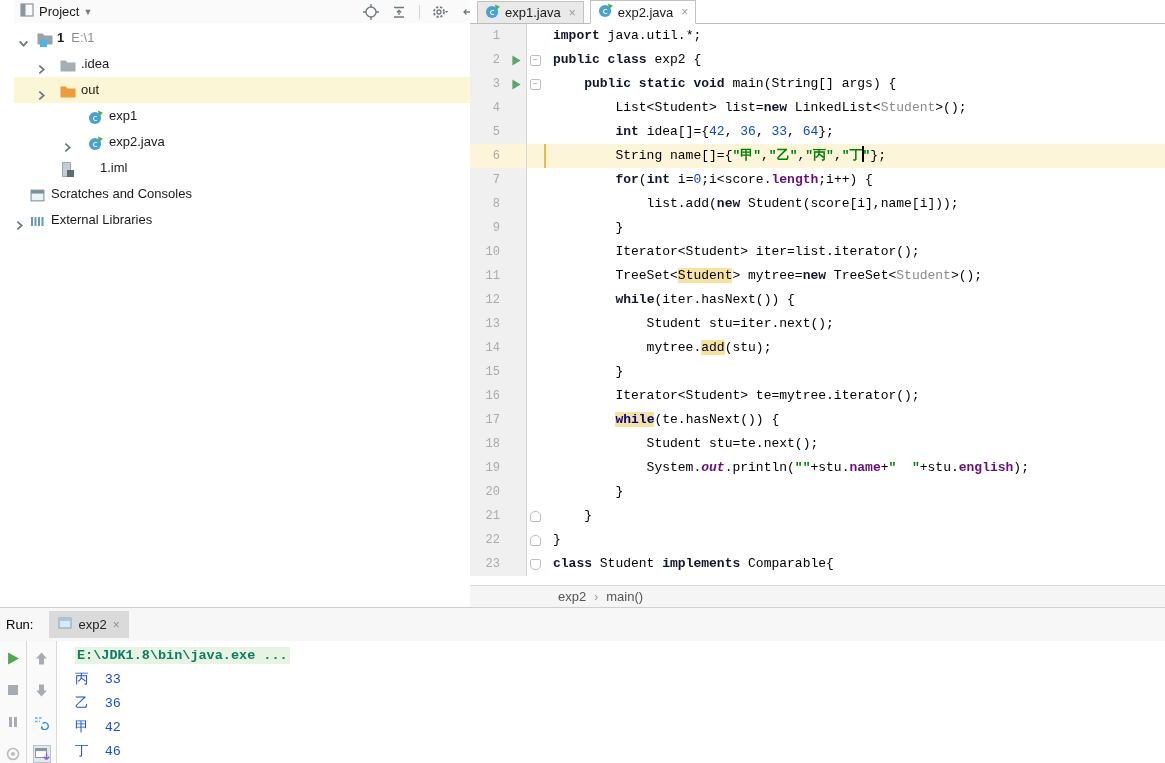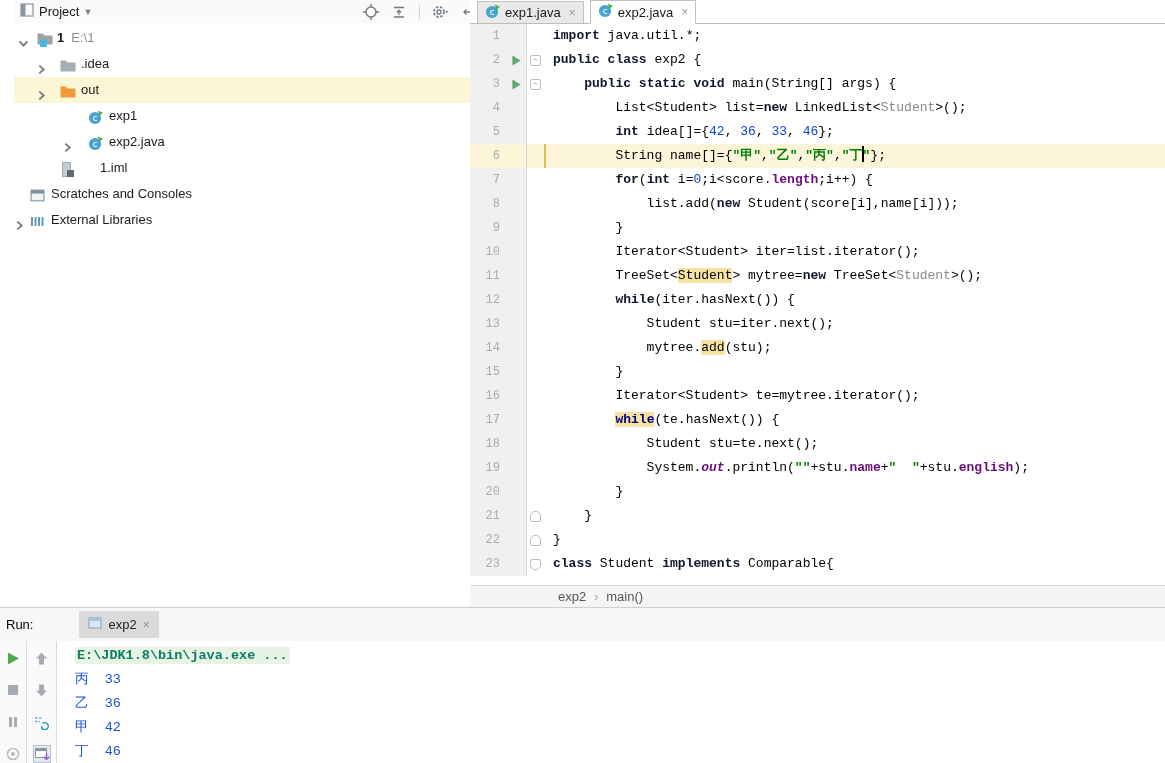--- a/index.html
+++ b/index.html
@@ -59,21 +59,21 @@
   .fm.end{border-radius:45% 45% 2px 2px;}
   .fm.open{border-radius:2px 2px 45% 45%;}
   
   #breadcrumb{position:absolute;left:0;bottom:0;width:695px;height:22px;background:#f5f5f5;
               border-top:1px solid #d9d9d9;box-sizing:border-box;display:flex;align-items:center;
               padding-left:88px;color:#555;}
   #breadcrumb .bsep{color:#999;margin:0 8px;font-size:12px;}
   
   #run-panel{position:absolute;left:0;top:607px;width:1165px;height:156px;background:#fff;
              border-top:1px solid #cfcfcf;box-sizing:border-box;}
-  #run-header{height:33px;display:flex;align-items:center;background:#f7f7f7;gap:30px;}
+  #run-header{height:33px;display:flex;align-items:center;background:#f7f7f7;}
   #run-label{margin-left:6px;color:#000;}
   #run-tab{margin-left:16px;display:flex;align-items:center;gap:6px;background:#dadada;
            height:27px;padding:0 9px;cursor:pointer;}
   #run-tab .tclose{color:#8d8d8d;font-size:12px;}
   #run-body{position:relative;height:123px;}
   .rtool{position:absolute;top:0;bottom:0;background:#fafafa;display:flex;flex-direction:column;
          align-items:center;padding-top:8px;gap:14px;box-sizing:border-box;}
   #rtool1{left:0;width:27px;border-right:1px solid #d9d9d9;}
   #rtool2{left:27px;width:30px;border-right:1px solid #d9d9d9;}
   .rtool .icn{width:18px;height:18px;display:flex;align-items:center;justify-content:center;cursor:pointer;}
@@ -197,21 +197,21 @@
       </div>
     <div id="editor">
         <div class="eline"><span class="lnum">1</span><span class="gico"></span><span class="fstrip"></span><span class="ctext"><span class="k">import</span><span> java.util.*;</span></span></div>
         <div class="eline"><span class="lnum">2</span><span class="gico"><svg width="11" height="11" viewBox="0 0 12 12">
               <path d="M1.5.5l9 5.5-9 5.5z" fill="#59a869"></path>
             </svg></span><span class="fstrip"><span class="fm ">−</span></span><span class="ctext"><span class="k">public class</span><span> exp2 {</span></span></div>
         <div class="eline"><span class="lnum">3</span><span class="gico"><svg width="11" height="11" viewBox="0 0 12 12">
               <path d="M1.5.5l9 5.5-9 5.5z" fill="#59a869"></path>
             </svg></span><span class="fstrip"><span class="fm ">−</span></span><span class="ctext"><span>    </span><span class="k">public static void</span><span> main(String[] args) {</span></span></div>
         <div class="eline"><span class="lnum">4</span><span class="gico"></span><span class="fstrip"></span><span class="ctext"><span>        List&lt;Student&gt; list=</span><span class="k">new</span><span> LinkedList&lt;</span><span class="g">Student</span><span>&gt;();</span></span></div>
-        <div class="eline"><span class="lnum">5</span><span class="gico"></span><span class="fstrip"></span><span class="ctext"><span>        </span><span class="k">int</span><span> idea[]={</span><span class="n">42</span><span>, </span><span class="n">36</span><span>, </span><span class="n">33</span><span>, </span><span class="n">46</span><span>};</span></span></div>
+        <div class="eline"><span class="lnum">5</span><span class="gico"></span><span class="fstrip"></span><span class="ctext"><span>        </span><span class="k">int</span><span> idea[]={</span><span class="n">42</span><span>, </span><span class="n">36</span><span>, </span><span class="n">33</span><span>, </span><span class="n">64</span><span>};</span></span></div>
         <div class="eline cur"><span class="lnum">6</span><span class="gico"></span><span class="fstrip"></span><span class="ctext"><span>        String name[]={</span><span class="s">"甲"</span><span>,</span><span class="s">"乙"</span><span>,</span><span class="s">"丙"</span><span>,</span><span class="s">"丁</span><span class="caret"></span><span class="s">"</span><span>};</span></span></div>
         <div class="eline"><span class="lnum">7</span><span class="gico"></span><span class="fstrip"></span><span class="ctext"><span>        </span><span class="k">for</span><span>(</span><span class="k">int</span><span> i=</span><span class="n">0</span><span>;i&lt;score.</span><span class="f">length</span><span>;i++) {</span></span></div>
         <div class="eline"><span class="lnum">8</span><span class="gico"></span><span class="fstrip"></span><span class="ctext"><span>            list.add(</span><span class="k">new</span><span> Student(score[i],name[i]));</span></span></div>
         <div class="eline"><span class="lnum">9</span><span class="gico"></span><span class="fstrip"></span><span class="ctext"><span>        }</span></span></div>
         <div class="eline"><span class="lnum">10</span><span class="gico"></span><span class="fstrip"></span><span class="ctext"><span>        Iterator&lt;Student&gt; iter=list.iterator();</span></span></div>
         <div class="eline"><span class="lnum">11</span><span class="gico"></span><span class="fstrip"></span><span class="ctext"><span>        TreeSet&lt;</span><span class="hl">Student</span><span>&gt; mytree=</span><span class="k">new</span><span> TreeSet&lt;</span><span class="g">Student</span><span>&gt;();</span></span></div>
         <div class="eline"><span class="lnum">12</span><span class="gico"></span><span class="fstrip"></span><span class="ctext"><span>        </span><span class="k">while</span><span>(iter.hasNext()) {</span></span></div>
         <div class="eline"><span class="lnum">13</span><span class="gico"></span><span class="fstrip"></span><span class="ctext"><span>            Student stu=iter.next();</span></span></div>
         <div class="eline"><span class="lnum">14</span><span class="gico"></span><span class="fstrip"></span><span class="ctext"><span>            mytree.</span><span class="hl">add</span><span>(stu);</span></span></div>
         <div class="eline"><span class="lnum">15</span><span class="gico"></span><span class="fstrip"></span><span class="ctext"><span>        }</span></span></div>

